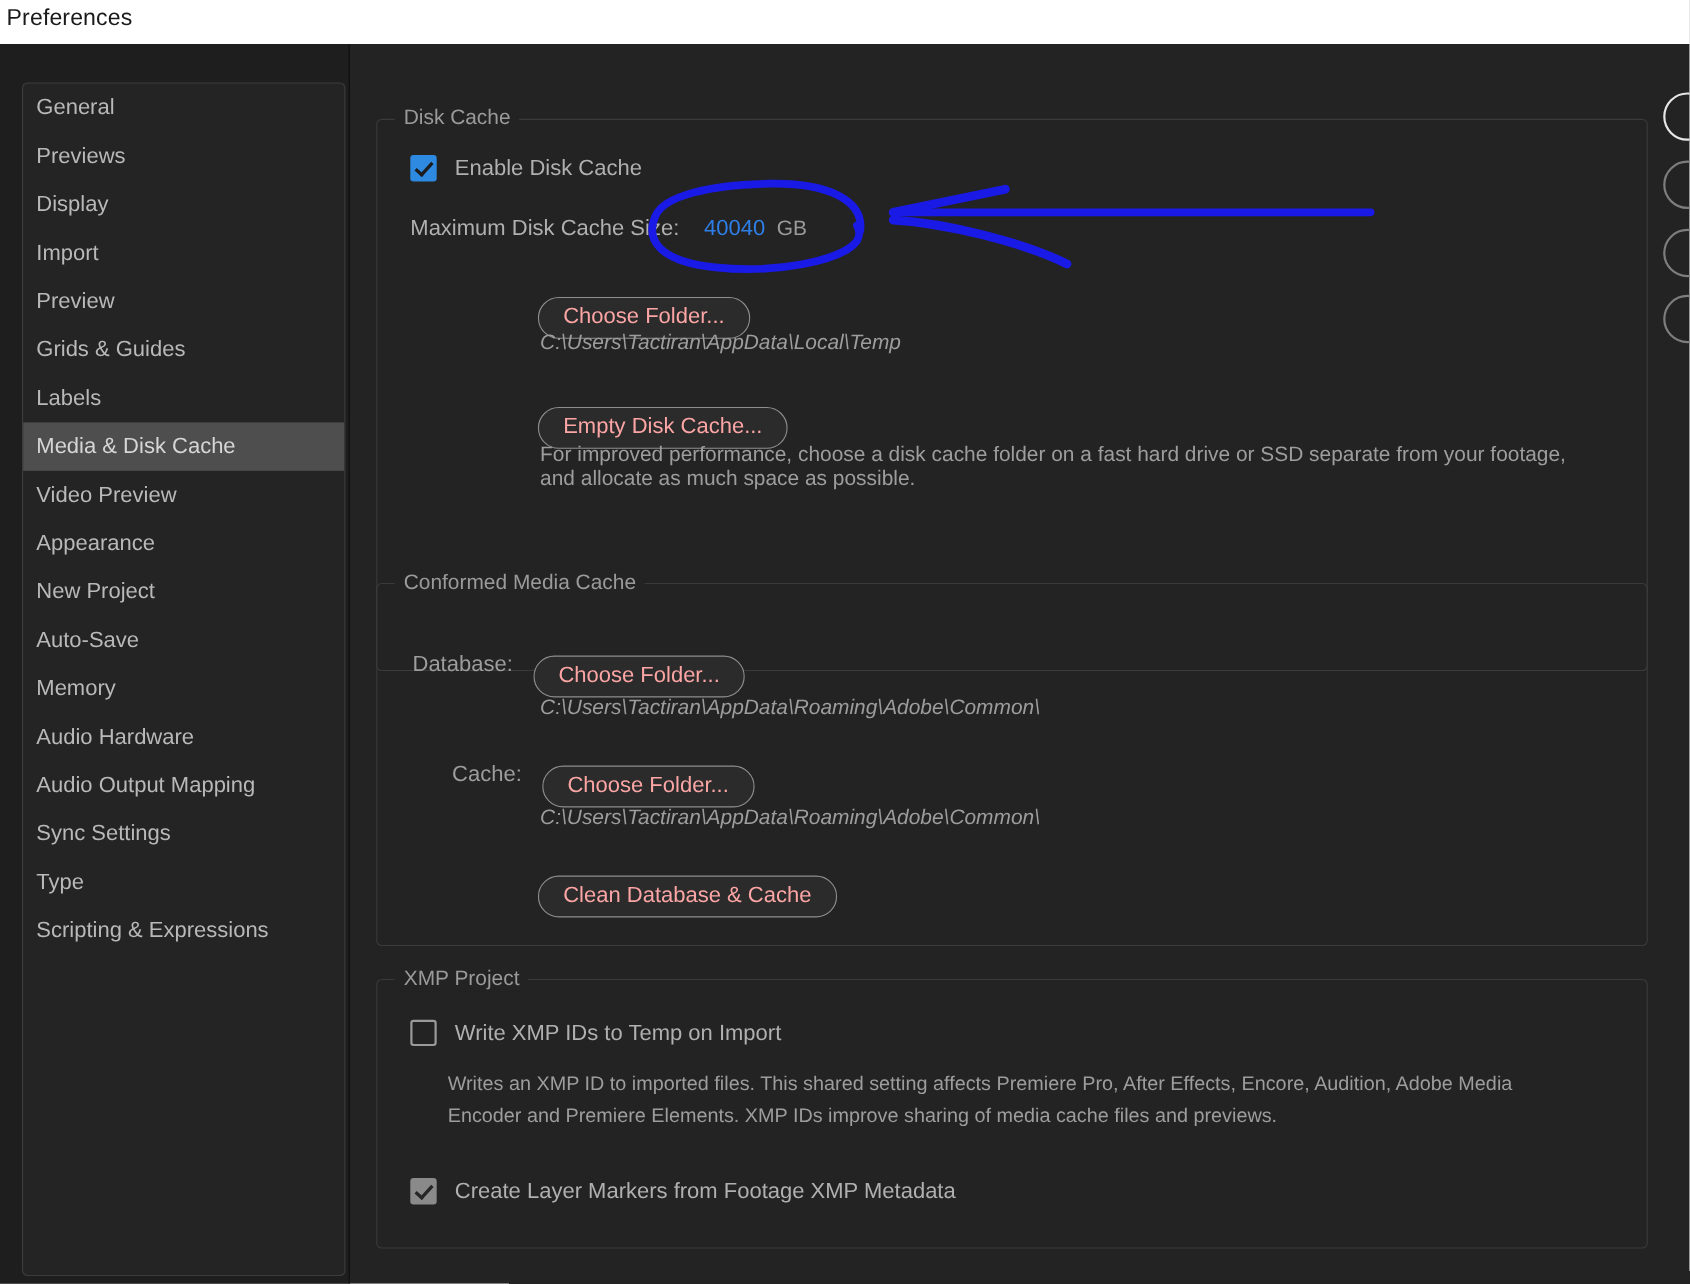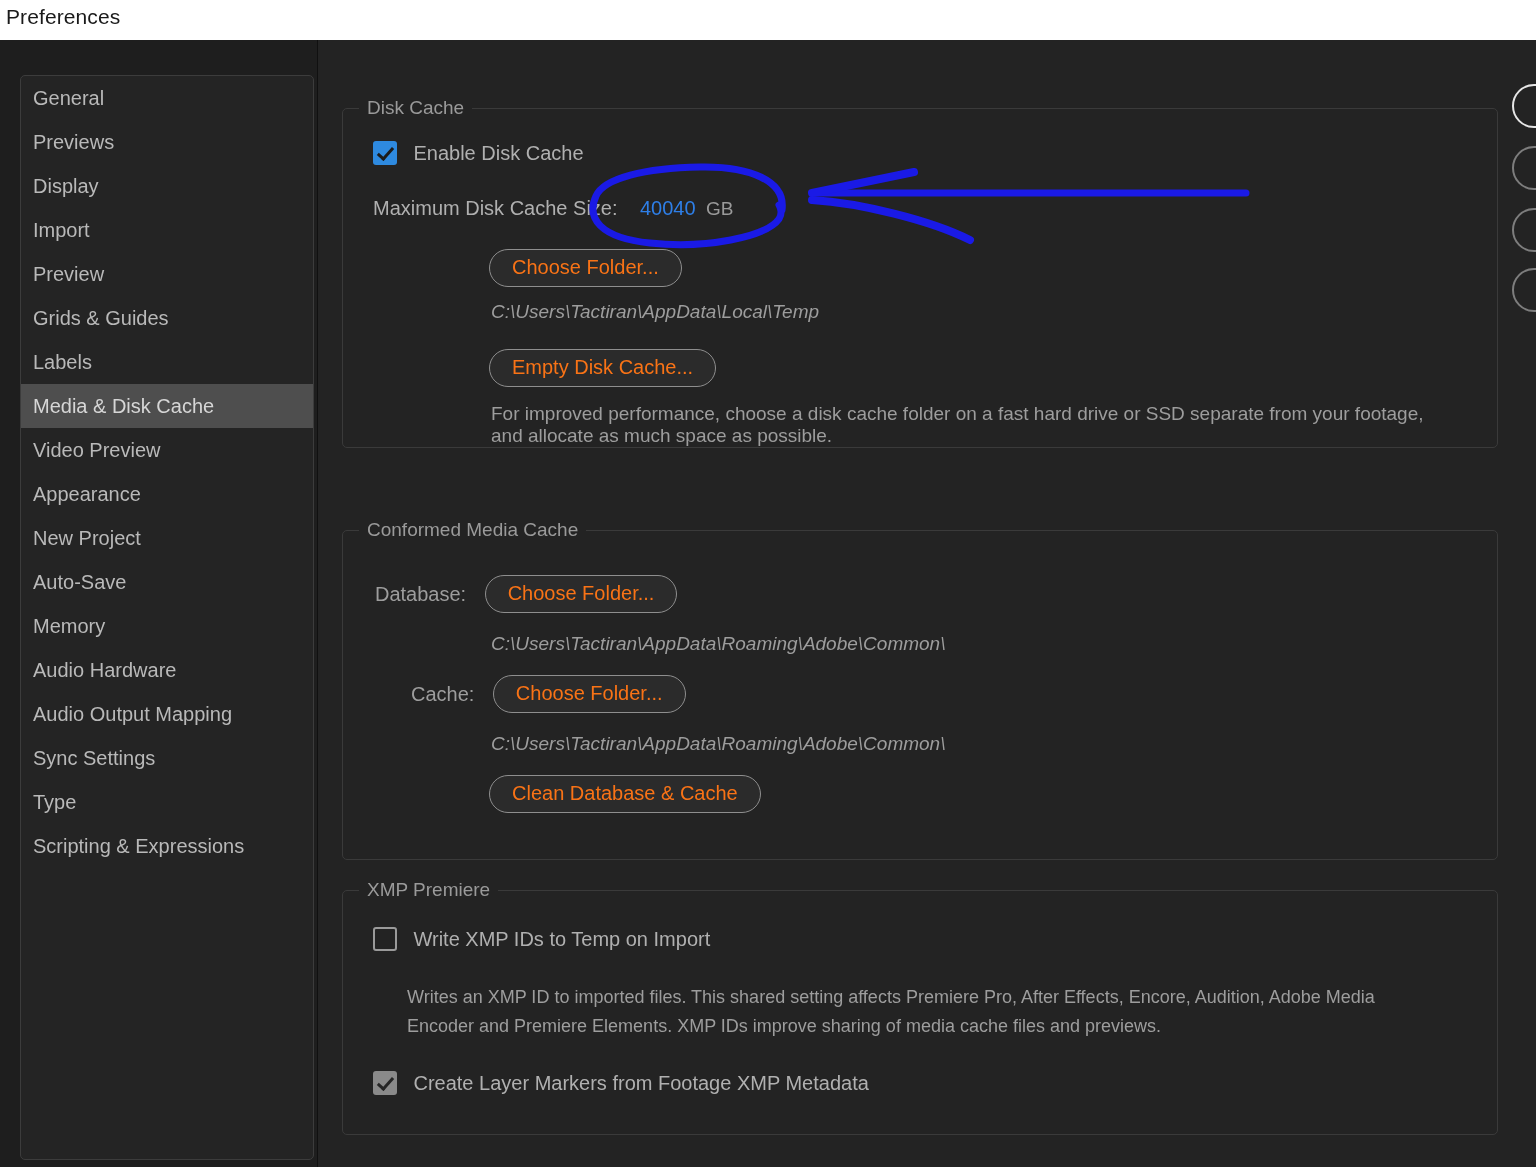--- a/index.html
+++ b/index.html
@@ -96,21 +96,21 @@
     top: -12px;
     left: 16px;
     background: #232323;
     padding: 0 8px;
     font-size: 19px;
     color: #9a9a9a;
     white-space: nowrap;
   }
 
   
-  #group-disk { left: 24px; top: 68px; width: 1156px; height: 340px; }
+  #group-disk { left: 24px; top: 68px; width: 1156px; height: 502px; }
   #group-conformed { left: 24px; top: 490px; width: 1156px; height: 330px; }
   #group-xmp { left: 24px; top: 850px; width: 1156px; height: 245px; }
 
   
   .cb {
     width: 24px; height: 24px;
     border-radius: 3px;
     display: inline-block;
     vertical-align: middle;
     position: relative;
@@ -147,26 +147,27 @@
     font-size: 19px;
     color: #9a9a9a;
     vertical-align: middle;
   }
 
   .btn {
     display: inline-block;
     border: 1.6px solid #8e8e8e;
     border-radius: 22px;
     background: #2b2b2b;
-    color: #f97316;
+    color: #fca5a5;
     font-size: 20px;
     padding: 7px 22px 9px 22px;
     line-height: 20px;
     vertical-align: middle;
     box-sizing: border-box;
+    margin-top: 21px;
   }
 
   .path {
     font-size: 19px;
     color: #9d9d9d;
     white-space: nowrap;
     font-style: italic;
   }
 
   .helptext {
@@ -174,21 +175,20 @@
     color: #9d9d9d;
     line-height: 22px;
     width: 940px;
   }
 
   .desc {
     font-size: 18px;
     color: #9d9d9d;
     line-height: 29px;
     width: 990px;
-    margin-top: 12px;
   }
 
   
   .edge-btn {
     position: absolute;
     width: 44px; height: 44px;
     border-radius: 50%;
     box-sizing: border-box;
     border: 2.5px solid #7d7d7d;
     background: transparent;
@@ -280,21 +280,21 @@
       </div>
 
       <div class="row path" style="left:148px; top:202px;">C:\Users\Tactiran\AppData\Roaming\Adobe\Common\</div>
 
       <div class="row" style="left:146px; top:244px;">
         <span class="btn">Clean Database &amp; Cache</span>
       </div>
     </div>
 
     <div class="groupbox" id="group-xmp">
-      <span class="group-label">XMP Premiere</span>
+      <span class="group-label">XMP Project</span>
 
       <div class="row" style="left:30px; top:36px;">
         <span class="cb unchecked"></span>
         <span class="lbl" style="margin-left:12px;">Write XMP IDs to Temp on Import</span>
       </div>
 
       <div class="row desc" style="left:64px; top:80px; white-space:normal;">Writes an XMP ID to imported files. This shared setting affects Premiere Pro, After Effects, Encore, Audition, Adobe Media Encoder and Premiere Elements. XMP IDs improve sharing of media cache files and previews.</div>
 
       <div class="row" style="left:30px; top:180px;">
         <span class="cb checked-gray"></span>

